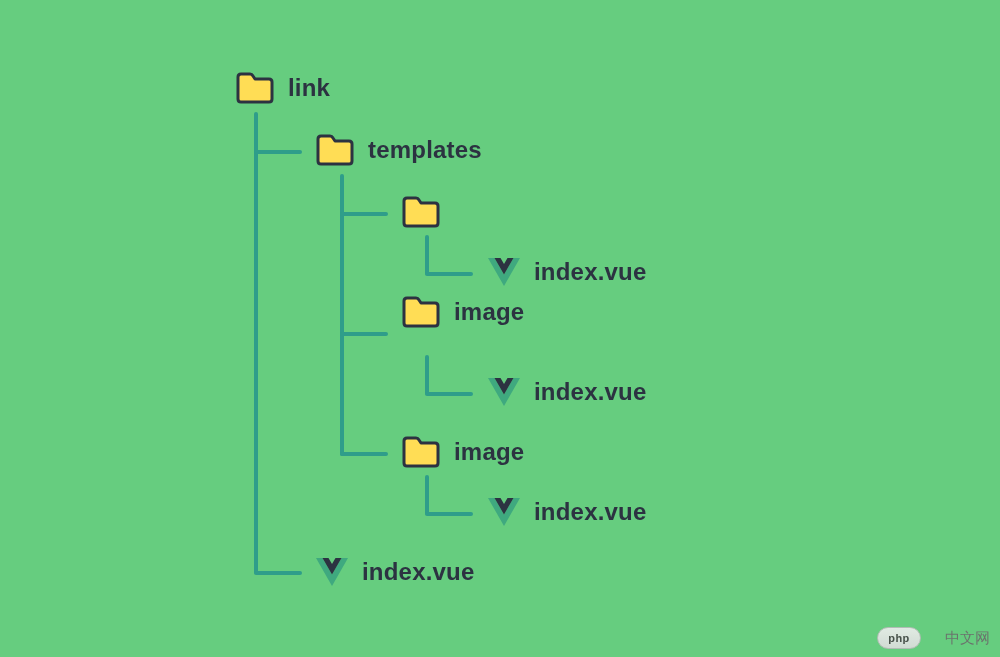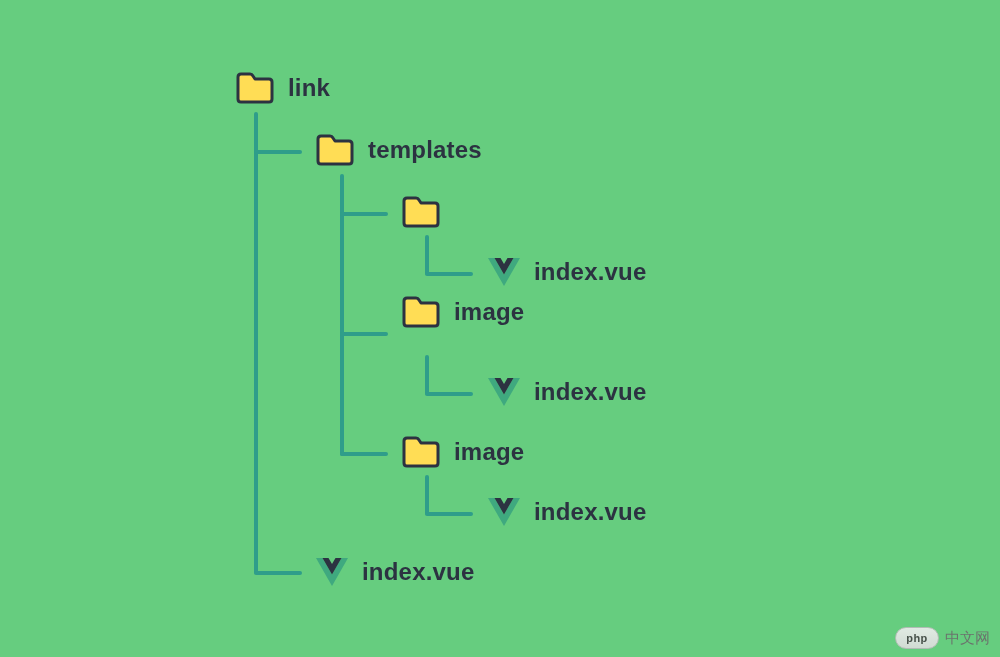--- a/index.html
+++ b/index.html
@@ -47,21 +47,21 @@
   .connector.h {
     height: 4px;
     border-radius: 2px;
   }
   .watermark {
     position: absolute;
     right: 10px;
     bottom: 8px;
     display: flex;
     align-items: center;
-    gap: 6px;
+    gap: 24px;
     font-size: 15px;
     color: #6b6b6b;
     opacity: 0.9;
   }
   .watermark .logo {
     width: 44px;
     height: 22px;
     background: linear-gradient(180deg,#eee,#ddd);
     border: 1px solid #bbb;
     border-radius: 11px;

